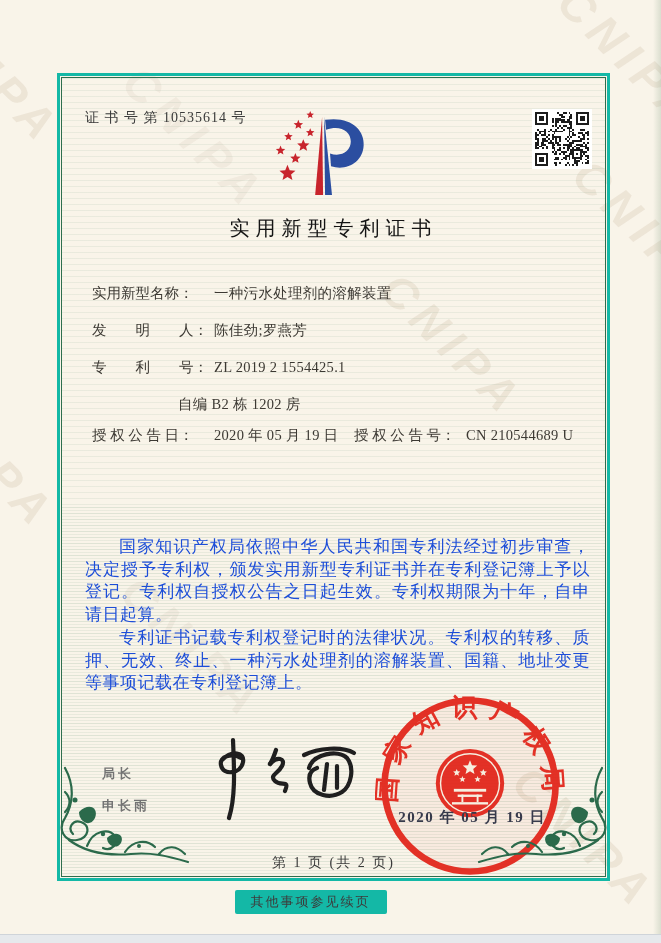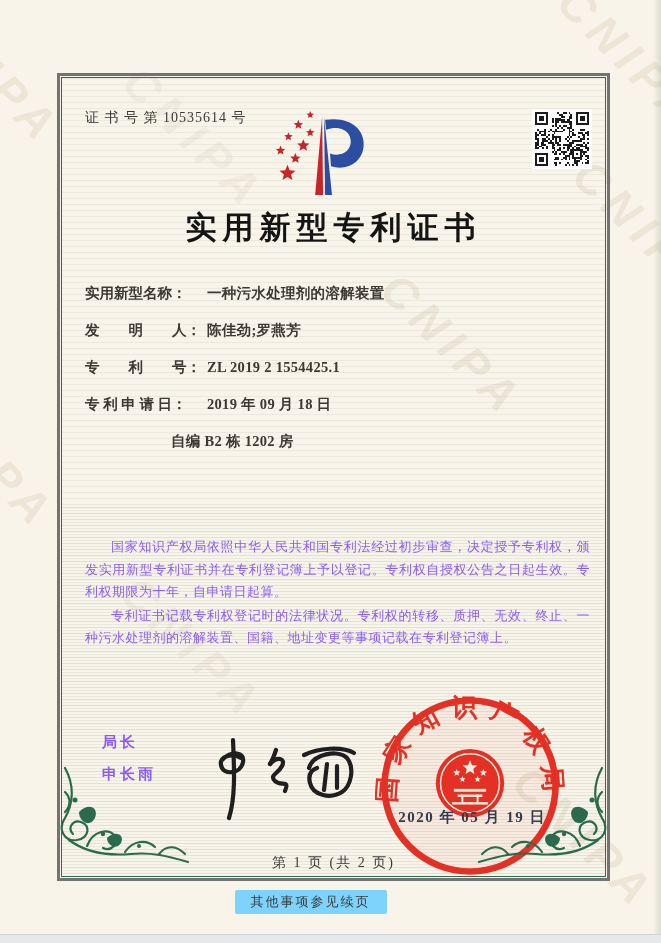--- a/index.html
+++ b/index.html
@@ -14,82 +14,82 @@
     position:absolute;
     font-family:"Liberation Sans","DejaVu Sans",sans-serif;
     font-style:italic; font-weight:700; font-size:46px; letter-spacing:8px;
     color:rgba(178,152,126,0.17);
     transform:rotate(45deg); transform-origin:left top;
     white-space:nowrap; pointer-events:none; user-select:none;
   }
   
   .frame{
     position:absolute; left:57px; top:73px; width:547px; height:802px;
-    border:3px solid #737373;
+    border:3px solid #14b8a6;
   }
   .frame-inner{ position:absolute; inset:1px; border:1px solid #2e6e4e; }
   .waves{
     position:absolute; inset:2px; pointer-events:none;
     background:repeating-linear-gradient(180deg, rgba(96,146,116,0.10) 0 1px, transparent 1px 6px);
   }
   .waves-strong{
     position:absolute; left:2px; right:2px; bottom:2px; height:46%; pointer-events:none;
     background:repeating-linear-gradient(180deg, rgba(86,138,106,0.16) 0 1px, transparent 1px 6px);
   }
   
   .cert-no{ position:absolute; left:25px; top:33px; font-size:14px; letter-spacing:1px; color:#3a3a3a; }
   .qr-box{ position:absolute; left:472px; top:33px; width:60px; height:60px; background:#ffffff; padding:3px; box-sizing:border-box; }
   .logo{ position:absolute; left:205px; top:30px; width:132px; height:94px; }
   .title{
     position:absolute; left:0; right:0; top:132px; text-align:center;
-    font-size:31px; font-weight:700; letter-spacing:6px; color:#141414; line-height:40px;
-  }
-  
-  .fields{ position:absolute; left:25px; top:206px; width:505px; font-size:14.5px; color:#3c3933;font-weight:bold; }
+    font-size:20px; font-weight:400; letter-spacing:6px; color:#141414; line-height:40px;
+  }
+  
+  .fields{ position:absolute; left:32px; top:206px; width:505px; font-size:14.5px; color:#3c3933; }
   .field-row{ margin-bottom:14px; line-height:23px; white-space:nowrap; }
   .f-label{ display:inline-block; min-width:122px; white-space:pre; vertical-align:top; }
   .f-value{ letter-spacing:0.3px; }
   .addr-row{ margin-bottom:9px; }
   .addr-line2{ margin-left:86px; line-height:22px; white-space:nowrap; }
   .auth-row{ display:flex; line-height:23px; white-space:nowrap; }
   .auth-part1{ width:262px; flex:none; }
   .auth-part2{ flex:1; }
   .auth-part2 .f-label{ min-width:112px; }
   
   .paragraphs{ position:absolute; left:25px; top:460px; width:505px; }
   .paragraphs p{
     margin:0 0 1px 0; text-align:justify; text-indent:2em;
-    font-size:13px; line-height:22.5px; color:#8b5cf6; letter-spacing:0.5px;
+    font-size:17px; line-height:22.5px; color:#1d4ed8; letter-spacing:0.5px;
   }
   
   .officer{
-    position:absolute; left:42px; top:650px;
+    position:absolute; left:42px; top:682px;
     font-family:"Liberation Sans","DejaVu Sans",sans-serif;
-    font-size:15px; font-weight:600; letter-spacing:3px; color:#8b5cf6; line-height:32px;
+    font-size:13px; font-weight:600; letter-spacing:3px; color:#737373; line-height:32px;
   }
   .signature-svg{ position:absolute; left:132px; top:652px; width:178px; height:104px; }
   .seal-wrap{ position:absolute; left:315px; top:615px; width:190px; height:190px; }
   .seal-svg{ width:190px; height:190px; opacity:0.95; }
   .seal-arc-text{ letter-spacing:12px; font-family:"Liberation Serif","DejaVu Serif",serif; }
   .seal-date{
     position:absolute; left:292px; top:732px; width:240px; text-align:center;
     font-size:15px; font-weight:600; letter-spacing:1.5px; color:#363a4b; z-index:5;
   }
   .orn{ position:absolute; width:134px; height:134px; top:666px; }
   .orn-left{ left:-2px; }
   .orn-right{ right:-2px; transform:scaleX(-1); }
   .page-info{
     position:absolute; left:0; right:0; bottom:6px; text-align:center;
     font-size:14px; letter-spacing:2px; color:#3a3a3a;
   }
   
   .note-row{ position:absolute; left:57px; width:547px; top:890px; text-align:center; }
   .note-row span{
     display:inline-block; transform:translateX(-20px);
-    background:#7dd3fc; padding:3px 16px; border-radius:2px;
+    background:#14b8a6; padding:3px 16px; border-radius:2px;
     font-size:13px; letter-spacing:2px; color:#3c3c3c;
   }
   .right-edge{
     position:absolute; right:0; top:0; bottom:0; width:8px; pointer-events:none;
     background:linear-gradient(to left, rgba(140,165,140,0.28), rgba(140,165,140,0));
   }
   .bottom-strip{
     position:absolute; left:0; right:0; bottom:0; height:8px;
     background:#e6e9ec; border-top:1px solid #cfd4d9;
   }
@@ -426,25 +426,30 @@
     <div class="fields">
       <div class="field-row">
         <span class="f-label">实用新型名称：</span><span class="f-value">一种污水处理剂的溶解装置</span>
       </div>
       <div class="field-row">
         <span class="f-label">发　　明　　人：</span><span class="f-value">陈佳劲;罗燕芳</span>
       </div>
       <div class="field-row">
         <span class="f-label">专　　利　　号：</span><span class="f-value">ZL 2019 2 1554425.1</span>
       </div>
-      <div class="field-row">
-        <span class="f-label">专 利 申 请 日：</span><span class="f-value">2019 年 09 月 18 日</span>
-      </div>
       <div class="field-row addr-row">
         <div class="addr-line2 f-value">自编 B2 栋 1202 房</div>
+      </div>
+      <div class="auth-row">
+        <div class="auth-part1">
+          <span class="f-label">授 权 公 告 日：</span><span class="f-value">2020 年 05 月 19 日</span>
+        </div>
+        <div class="auth-part2">
+          <span class="f-label">授 权 公 告 号：</span><span class="f-value">CN 210544689 U</span>
+        </div>
       </div>
     </div>
 
     <div class="paragraphs">
       <p>国家知识产权局依照中华人民共和国专利法经过初步审查，决定授予专利权，颁发实用新型专利证书并在专利登记簿上予以登记。专利权自授权公告之日起生效。专利权期限为十年，自申请日起算。</p>
       <p>专利证书记载专利权登记时的法律状况。专利权的转移、质押、无效、终止、一种污水处理剂的溶解装置、国籍、地址变更等事项记载在专利登记簿上。</p>
     </div>
 
     <div class="officer">
       <div>局长</div>

